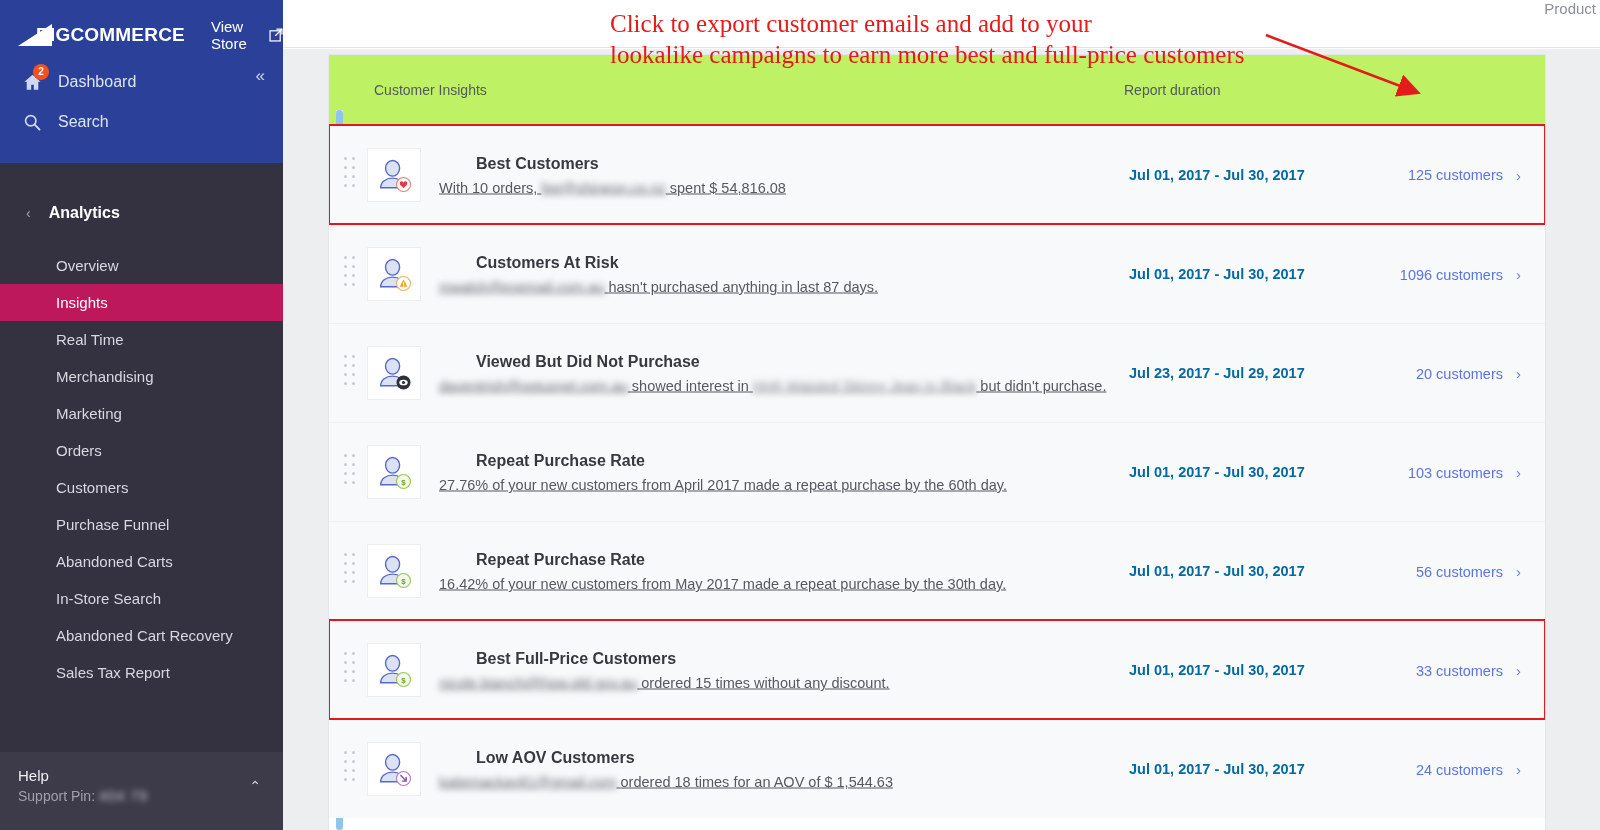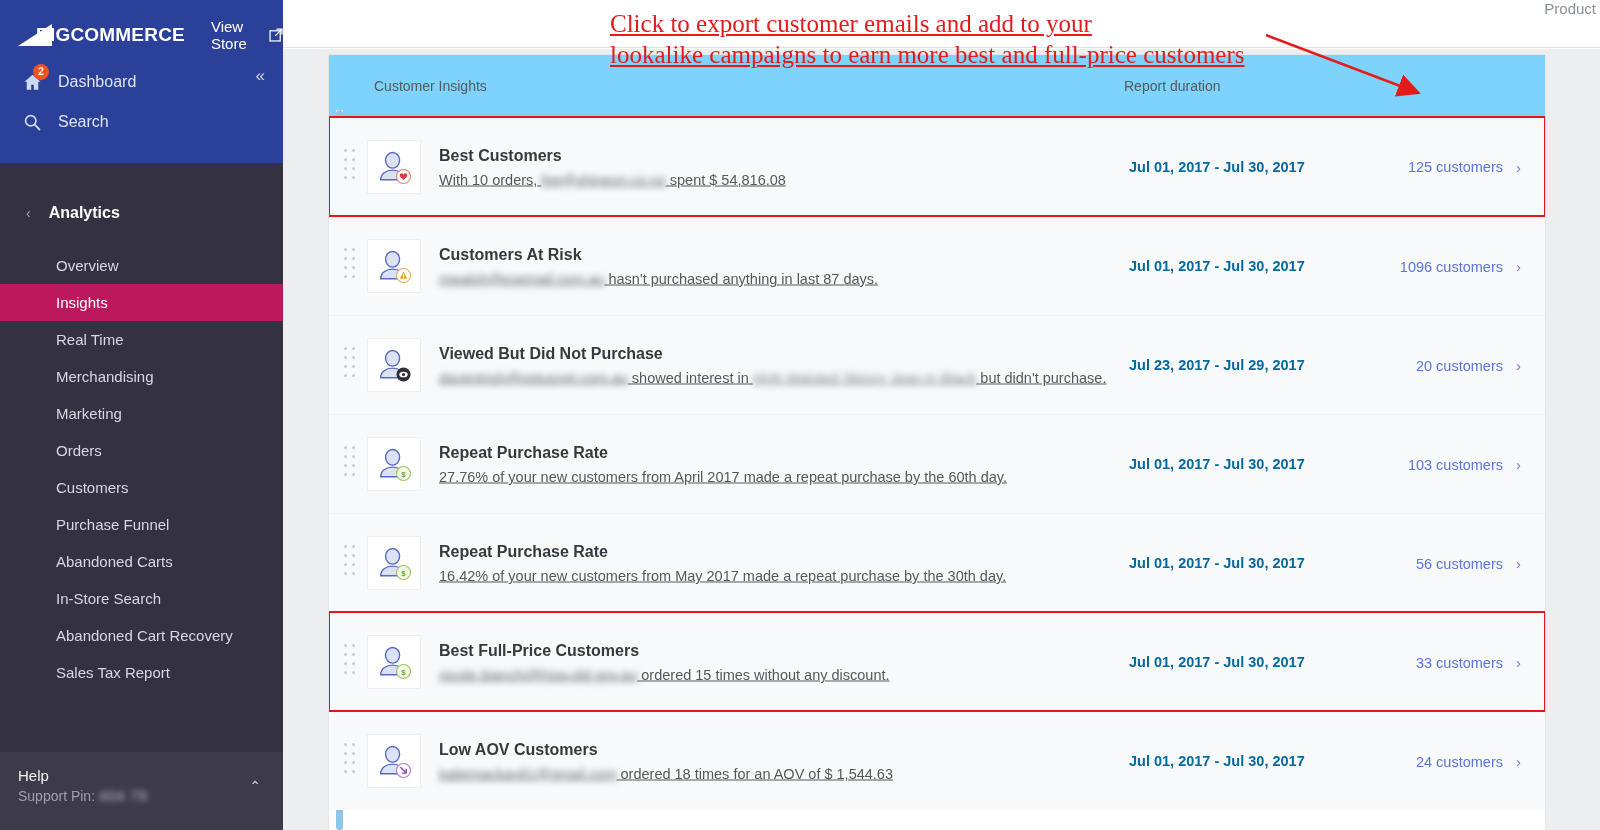--- a/index.html
+++ b/index.html
@@ -133,23 +133,23 @@
 
   .card {
     position: absolute; left: 45px; top: 5px;
     width: 1218px; bottom: -1px;
     background: #ffffff;
     border: 1px solid #e4e7ea;
     border-bottom: none;
     overflow: hidden;
   }
   .card-head {
-    height: 62px; display: flex; align-items: center;
+    height: 70px; display: flex; align-items: center;
     padding: 0 0 0 45px; position: relative;
-    background: #7dd3fc;
+    background: #bef264;
   }
   .ch-left { font-size: 14px; color: #55595f; }
   .ch-right { position: absolute; left: 795px; font-size: 14px; color: #55595f; }
 
   .rows { position: relative; }
   .row {
     position: relative; height: 99px;
     display: flex; align-items: center;
     border-top: 1px solid #eef0f2;
     background: #f8f9fa;
@@ -168,21 +168,21 @@
   }
   .avatar-box {
     position: absolute; left: 38px; top: 50%; transform: translateY(-50%);
     width: 54px; height: 54px; background: #ffffff;
     border: 1px solid #eceef0;
     display: flex; align-items: center; justify-content: center;
   }
   .av-svg { width: 38px; height: 38px; display:block; }
 
   .row-text { position: absolute; left: 110px; top: 50%; transform: translateY(-50%); }
-  .row-title { font-size: 16px; font-weight: 700; color: #36393f; margin-bottom: 7px; }
+  .row-title { font-size: 16px; font-weight: 700; color: #36393f; margin-bottom: 7px; margin-left: 37px; }
   .row-desc { font-size: 14.5px; color: #55595f; white-space: nowrap; text-decoration: underline; }
   .blur { filter: blur(3.2px); color: #6d7179; }
   .blur-lite { filter: blur(3.2px); color: #8b8f96; }
 
   .row-date {
     position: absolute; left: 800px; top: 50%; transform: translateY(-50%);
     font-size: 14.5px; font-weight: 700; color: #0369a1; white-space: nowrap; text-align: right;
   }
   .row-link {
     position: absolute; right: 24px; top: 50%; transform: translateY(-50%);
@@ -201,21 +201,21 @@
   .vscroll .thumb {
     position: absolute; left: 0; top: 0; width: 7px; height: 720px;
     background: #8ec6ea; border-radius: 4px;
   }
 
   
   .anno {
     position: absolute; left: 610px; top: 8px;
     font-family: "Liberation Serif", serif;
     font-size: 25px; line-height: 31px;
-    color: #e41b1b; z-index: 40; white-space: nowrap; text-decoration: underline;
+    color: #e41b1b; z-index: 40; white-space: nowrap;
   }
   .anno-arrow { position: absolute; left: 1250px; top: 18px; z-index: 40; pointer-events: none; }
 </style>
 </head>
 <body>
 
 <div id="root">
 
   <div class="sidebar">
 

